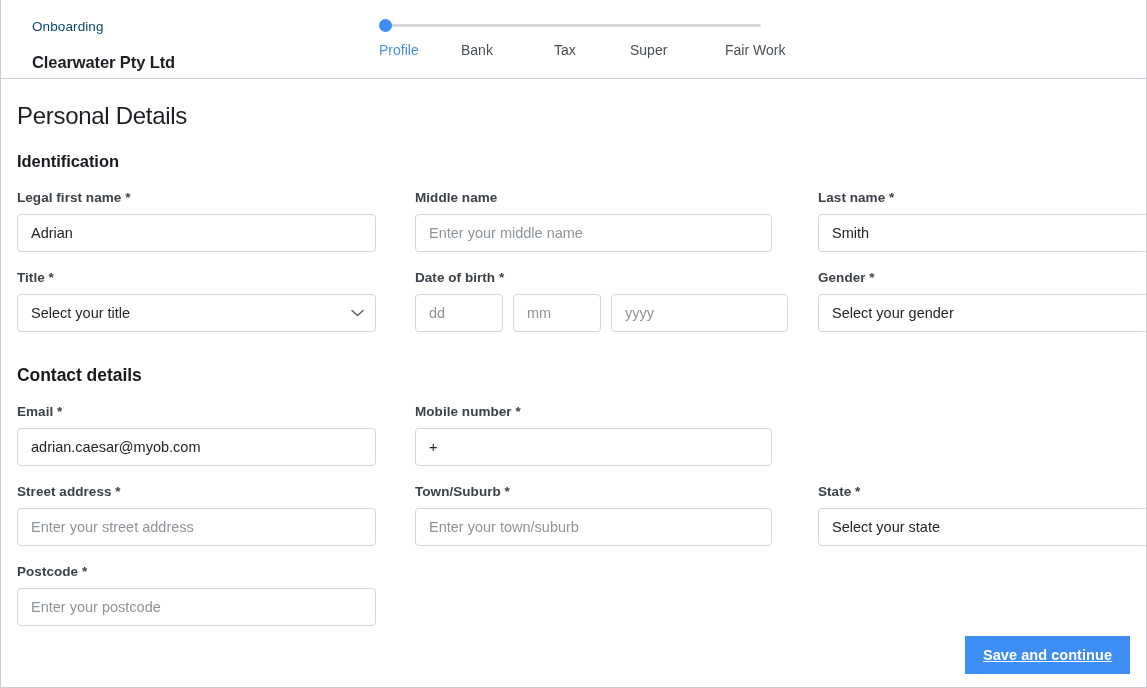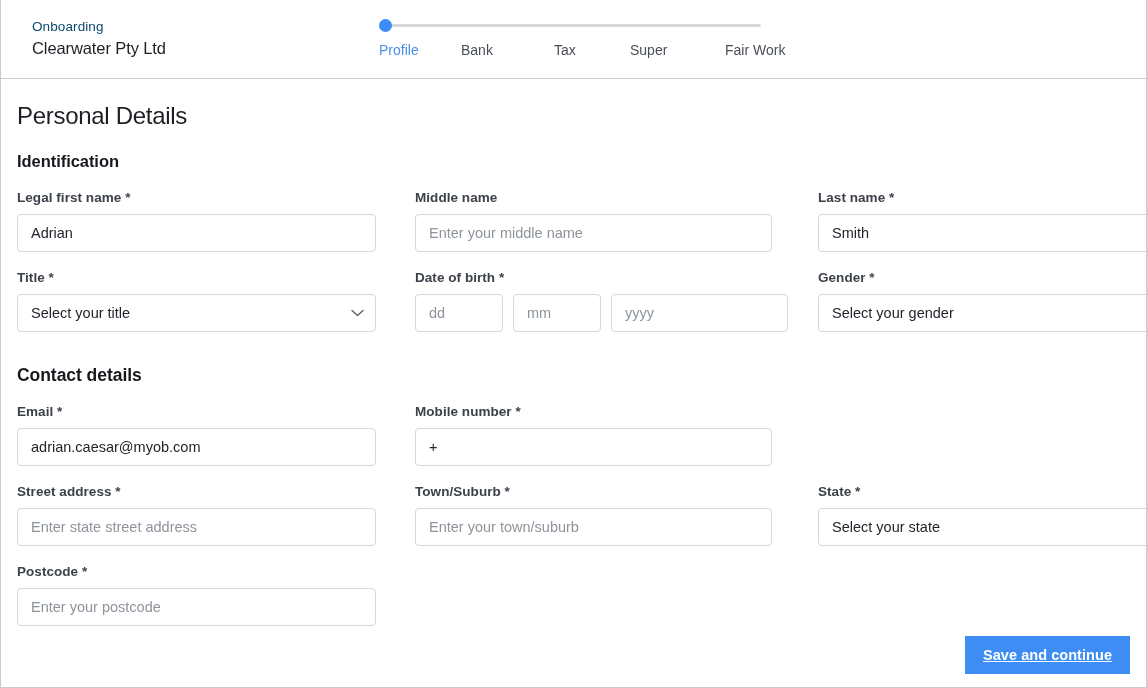--- a/index.html
+++ b/index.html
@@ -32,25 +32,25 @@
     top: 18px;
   }
   .brand-eyebrow {
     font-size: 13.5px;
     color: #0c4a6e;
     line-height: 18px;
     letter-spacing: 0.1px;
   }
   .brand-name {
     font-size: 16.5px;
-    font-weight: normal;
+    font-weight: bold;
     color: #1c1f24;
     line-height: 22px;
     letter-spacing: -0.1px;
-    margin-top: 1px;
+    margin-top: 15px;
   }
 
   .stepper {
     position: absolute;
     left: 378px;
     top: 16px;
     width: 390px;
   }
   .stepper-track {
     position: absolute;
@@ -282,21 +282,21 @@
       <div class="col col-2">
         <label class="field-label">Mobile number *</label>
         <div class="input">+</div>
       </div>
       <div class="col col-3"></div>
     </div>
 
     <div class="row">
       <div class="col col-1">
         <label class="field-label">Street address *</label>
-        <div class="input placeholder">Enter state street address</div>
+        <div class="input placeholder">Enter your street address</div>
       </div>
       <div class="col col-2">
         <label class="field-label">Town/Suburb *</label>
         <div class="input placeholder">Enter your town/suburb</div>
       </div>
       <div class="col col-3">
         <label class="field-label">State *</label>
         <div class="input select">
           <span>Select your state</span>
 

